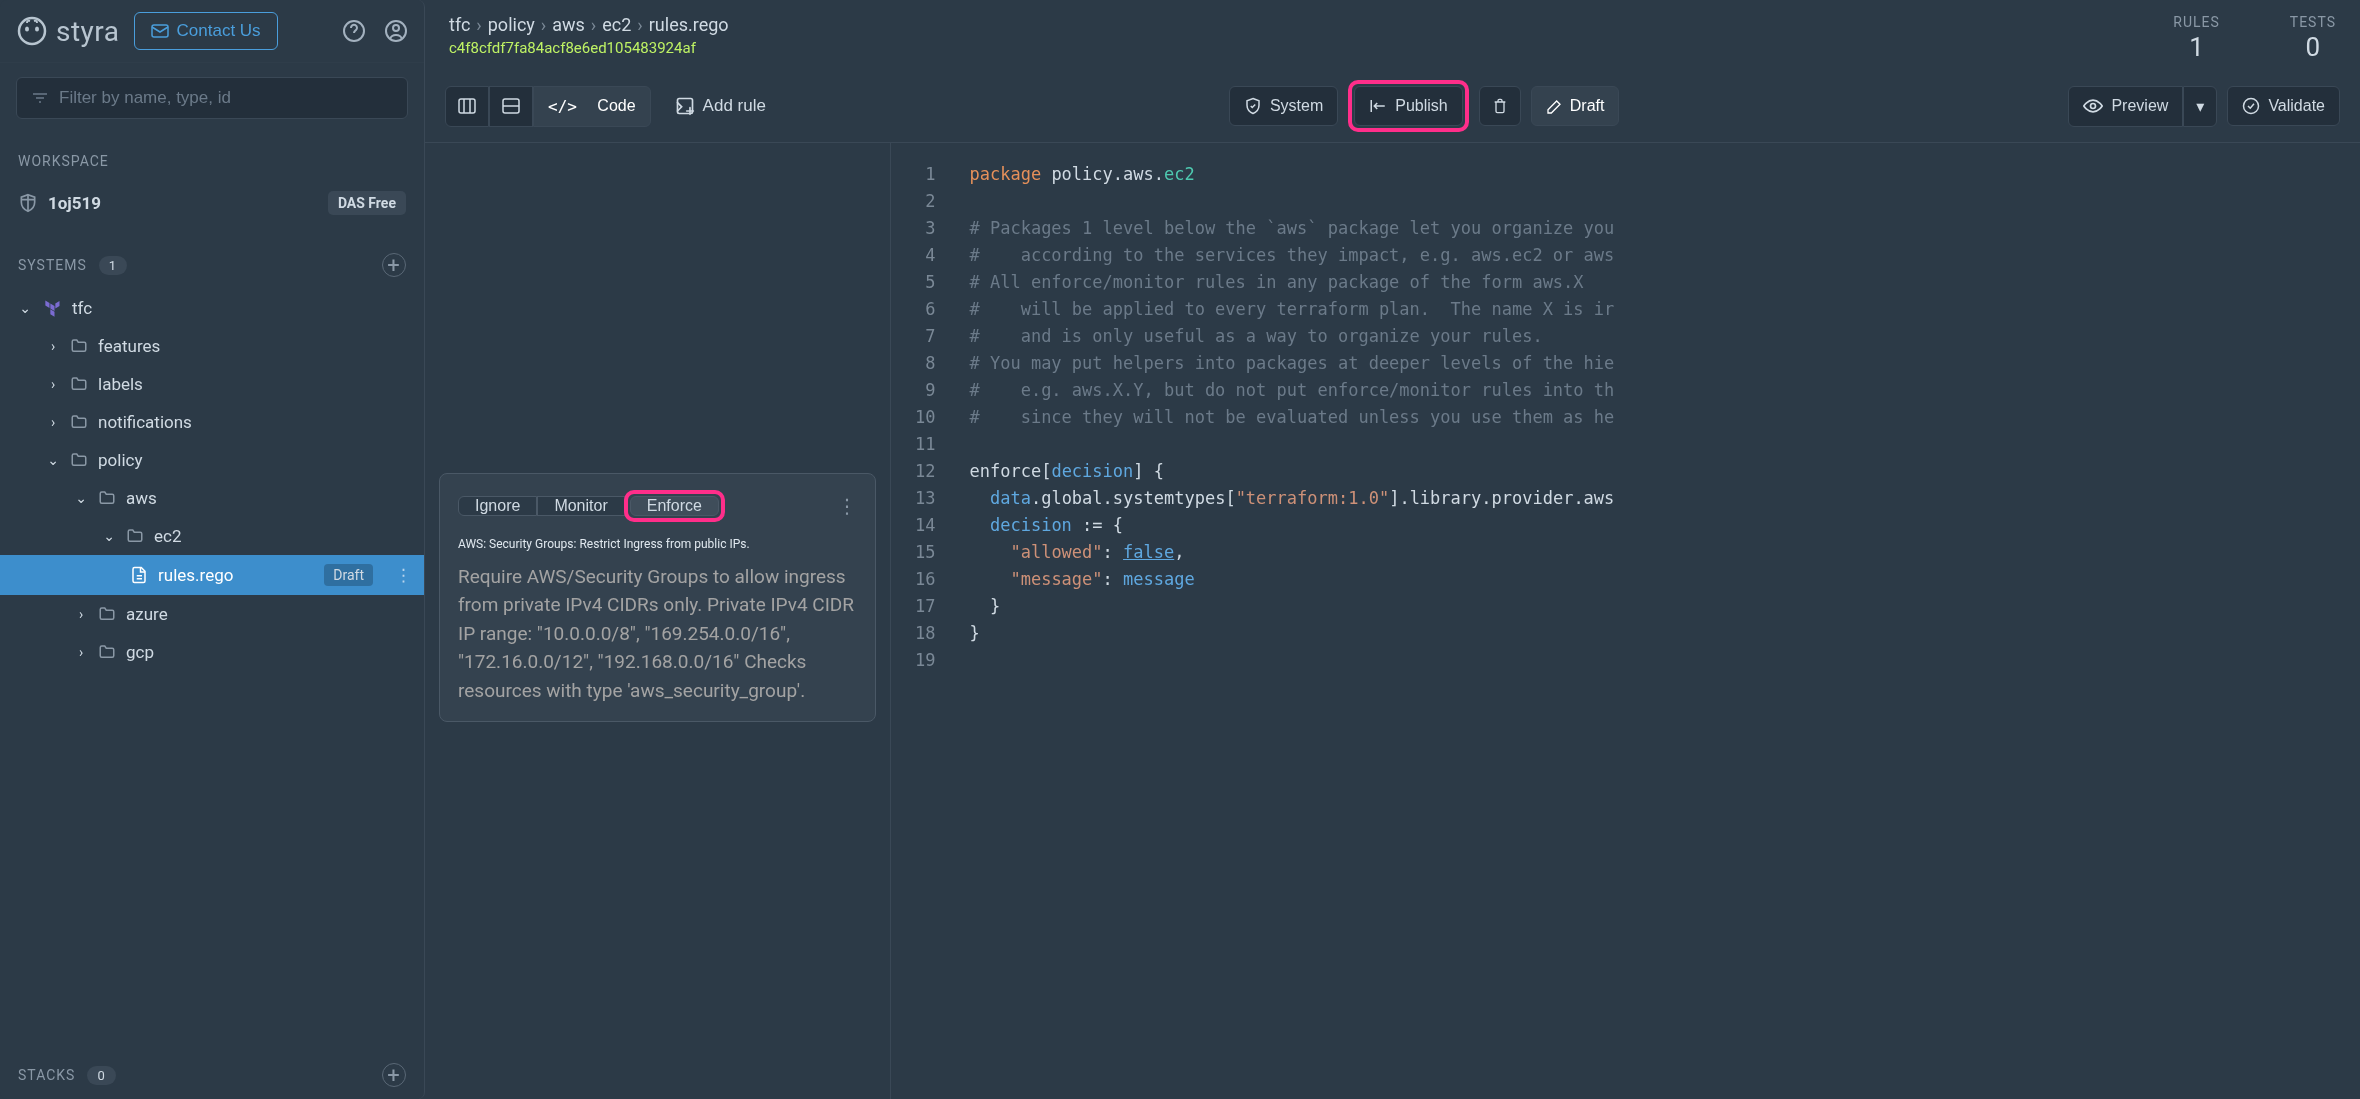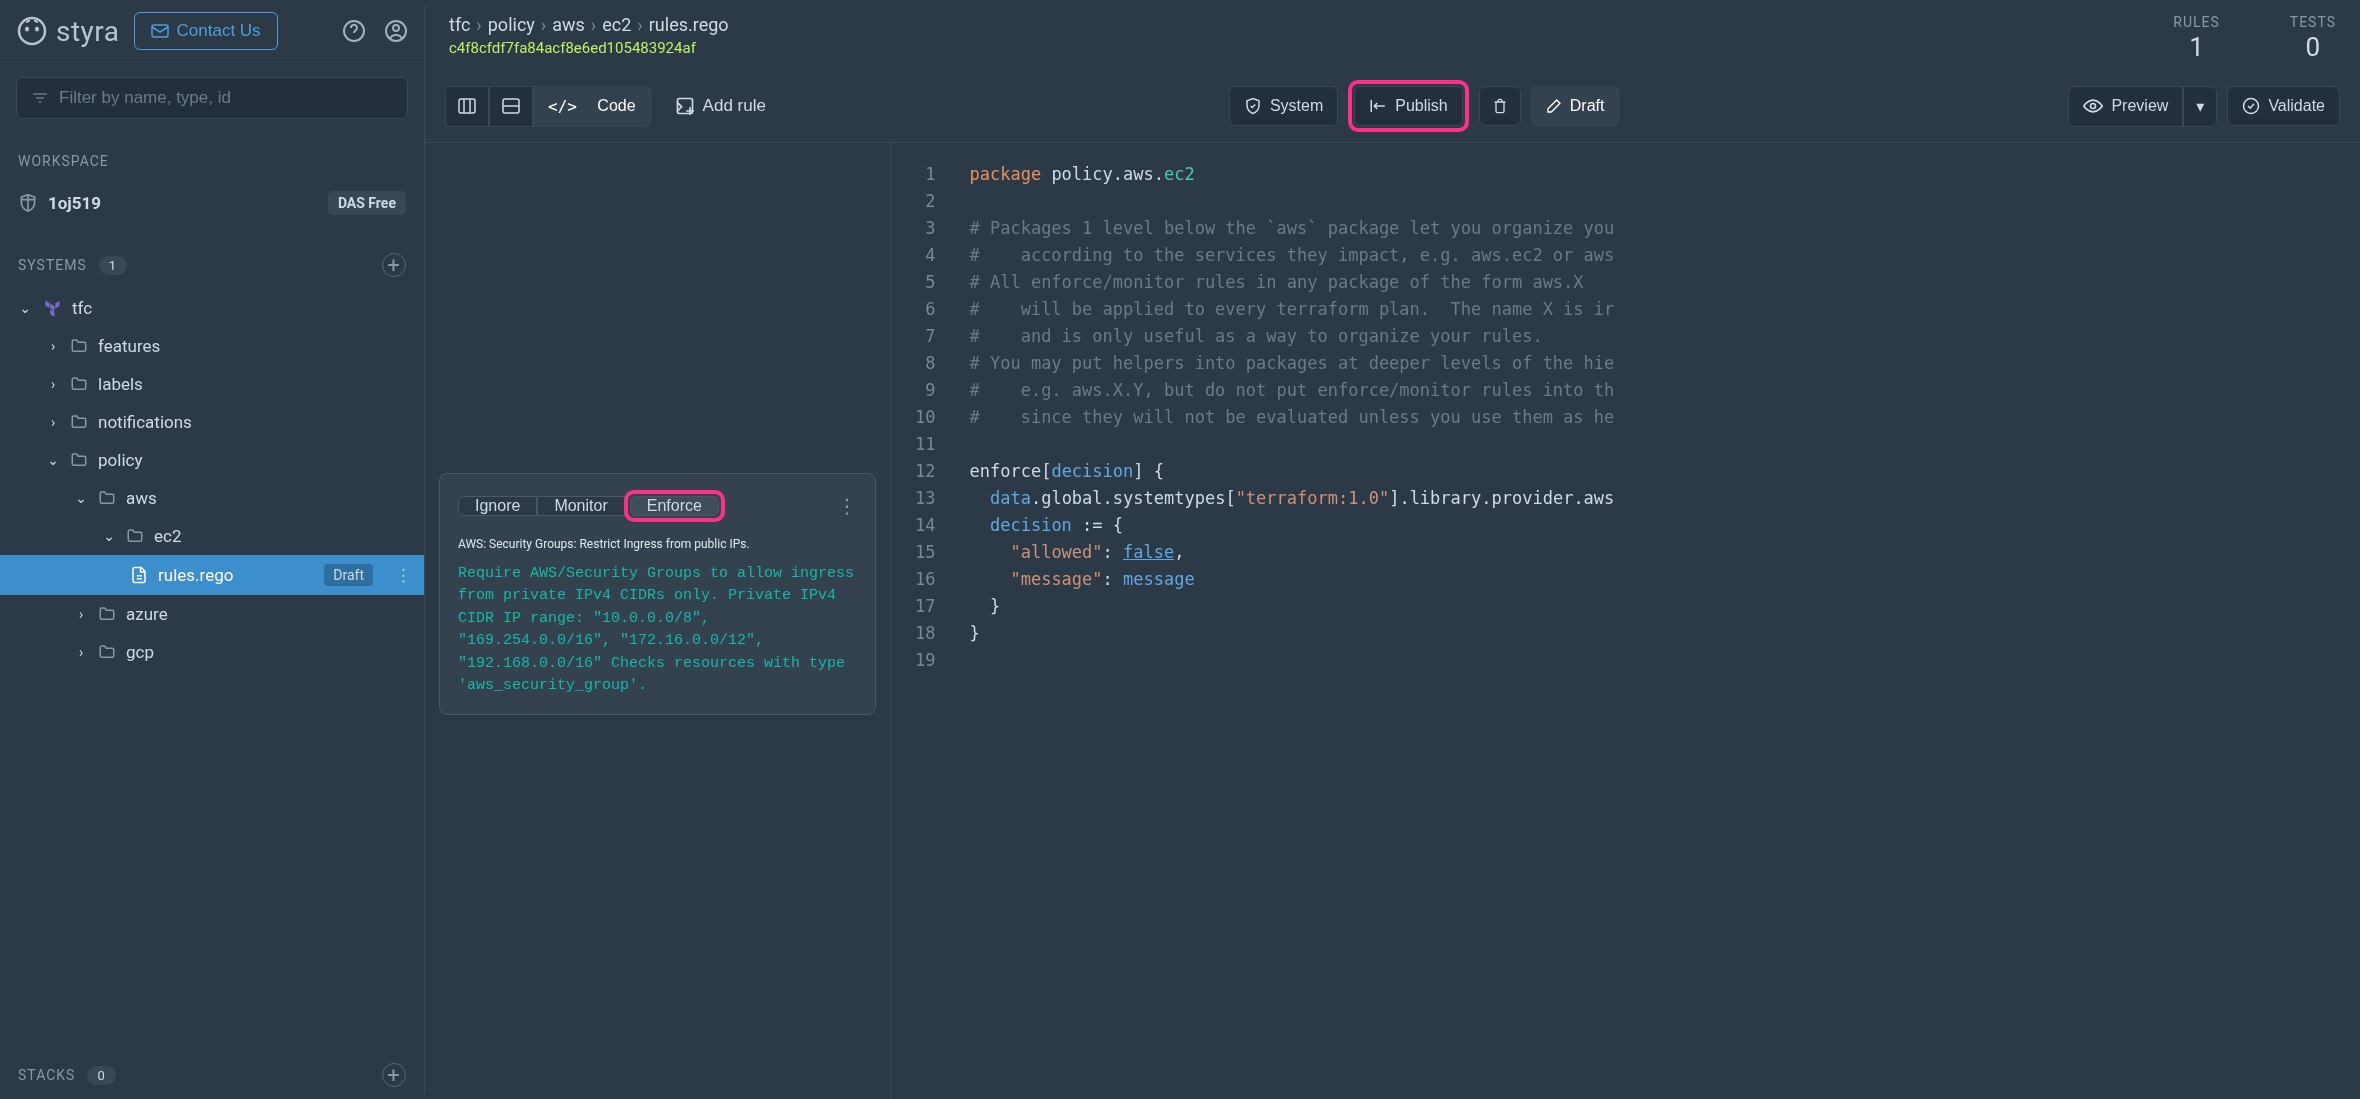--- a/index.html
+++ b/index.html
@@ -55,38 +55,38 @@
 .stat-label { font-size: 14px; color: #8a98a6; letter-spacing: 1px; }
 .stat-val { font-size: 26px; color: #d0dae3; margin-top: 2px; }
 
 .toolbar { display: flex; align-items: center; padding: 10px 20px; gap: 10px; border-bottom: 1px solid #3a4856; }
 .tb-group { display: flex; gap: 0; }
 .tb-btn { background: #232f3b; border: 1px solid #3a4856; color: #d0dae3; padding: 10px 14px; display: flex; align-items: center; gap: 8px; cursor: pointer; font-size: 16px; }
 .tb-btn.icon-only { padding: 10px 12px; }
 .tb-btn.active { background: #34424f; color: #fff; }
 .tb-btn.first { border-radius: 6px 0 0 6px; }
 .tb-btn.last { border-radius: 0 6px 6px 0; }
-.tb-btn.solo { border-radius: 6px; }
+.tb-btn.solo { border-radius: 6px; align-items: flex-end; }
 .tb-btn.ghost { background: transparent; border: none; color: #d0dae3; font-size: 17px; }
 .highlight-pink { border: 4px solid #ff2e8a; border-radius: 10px; padding: 2px; }
 .tb-spacer { flex: 1; }
 
 
 .content { flex: 1; display: flex; min-height: 0; }
 .left-panel { width: 465px; display: flex; flex-direction: column; align-items: stretch; padding: 0; position: relative; }
 .card { margin: 330px 14px 0 14px; background: #34424f; border: 1px solid #4a5866; border-radius: 8px; padding: 16px 18px; }
 .card-tabs { display: flex; gap: 0; margin-bottom: 14px; align-items: center; }
 .card-tab { background: #2c3a47; border: 1px solid #4a5866; padding: 0 16px; font-size: 16px; color: #d0dae3; cursor: pointer; }
 .card-tab:first-child { border-radius: 6px 0 0 6px; }
 .card-tab:last-child { border-radius: 0 6px 6px 0; }
 .card-tab.active { background: #3f4d5a; }
 .card-tab-wrap.hl { border: 4px solid #ff2e8a; border-radius: 10px; padding: 2px; margin-left: -1px; }
 .card-more { margin-left: auto; color: #8a98a6; cursor: pointer; font-size: 20px; }
 .card-title { font-size: 12px; color: #e0e8ef; margin-bottom: 10px; line-height: 1.4; }
-.card-desc { font-size: 15px; color: #14b8a6; line-height: 1.5; font-family: Liberation Mono, monospace; }
+.card-desc { font-size: 19px; color: #a3a3a3; line-height: 1.5; }
 
 .editor { flex: 1; display: flex; font-family: "SF Mono", Menlo, Consolas, monospace; font-size: 17px; line-height: 27px; min-width: 0; overflow: hidden; border-left: 1px solid #3a4856; }
 .gutter { background: #2c3a47; padding: 18px 14px 18px 24px; text-align: right; color: #7a8896; user-select: none; }
 .code { padding: 18px 15px 18px 20px; color: #d0dae3; white-space: pre; overflow: hidden; flex: 1; }
 .kw-orange { color: #e6905a; }
 .kw-blue { color: #5fa8e0; }
 .kw-teal { color: #4ec9b0; }
 .kw-string { color: #ce9178; }
 .kw-bool { color: #5fa8e0; text-decoration: underline; }
 .comment { color: #6b7a89; }

